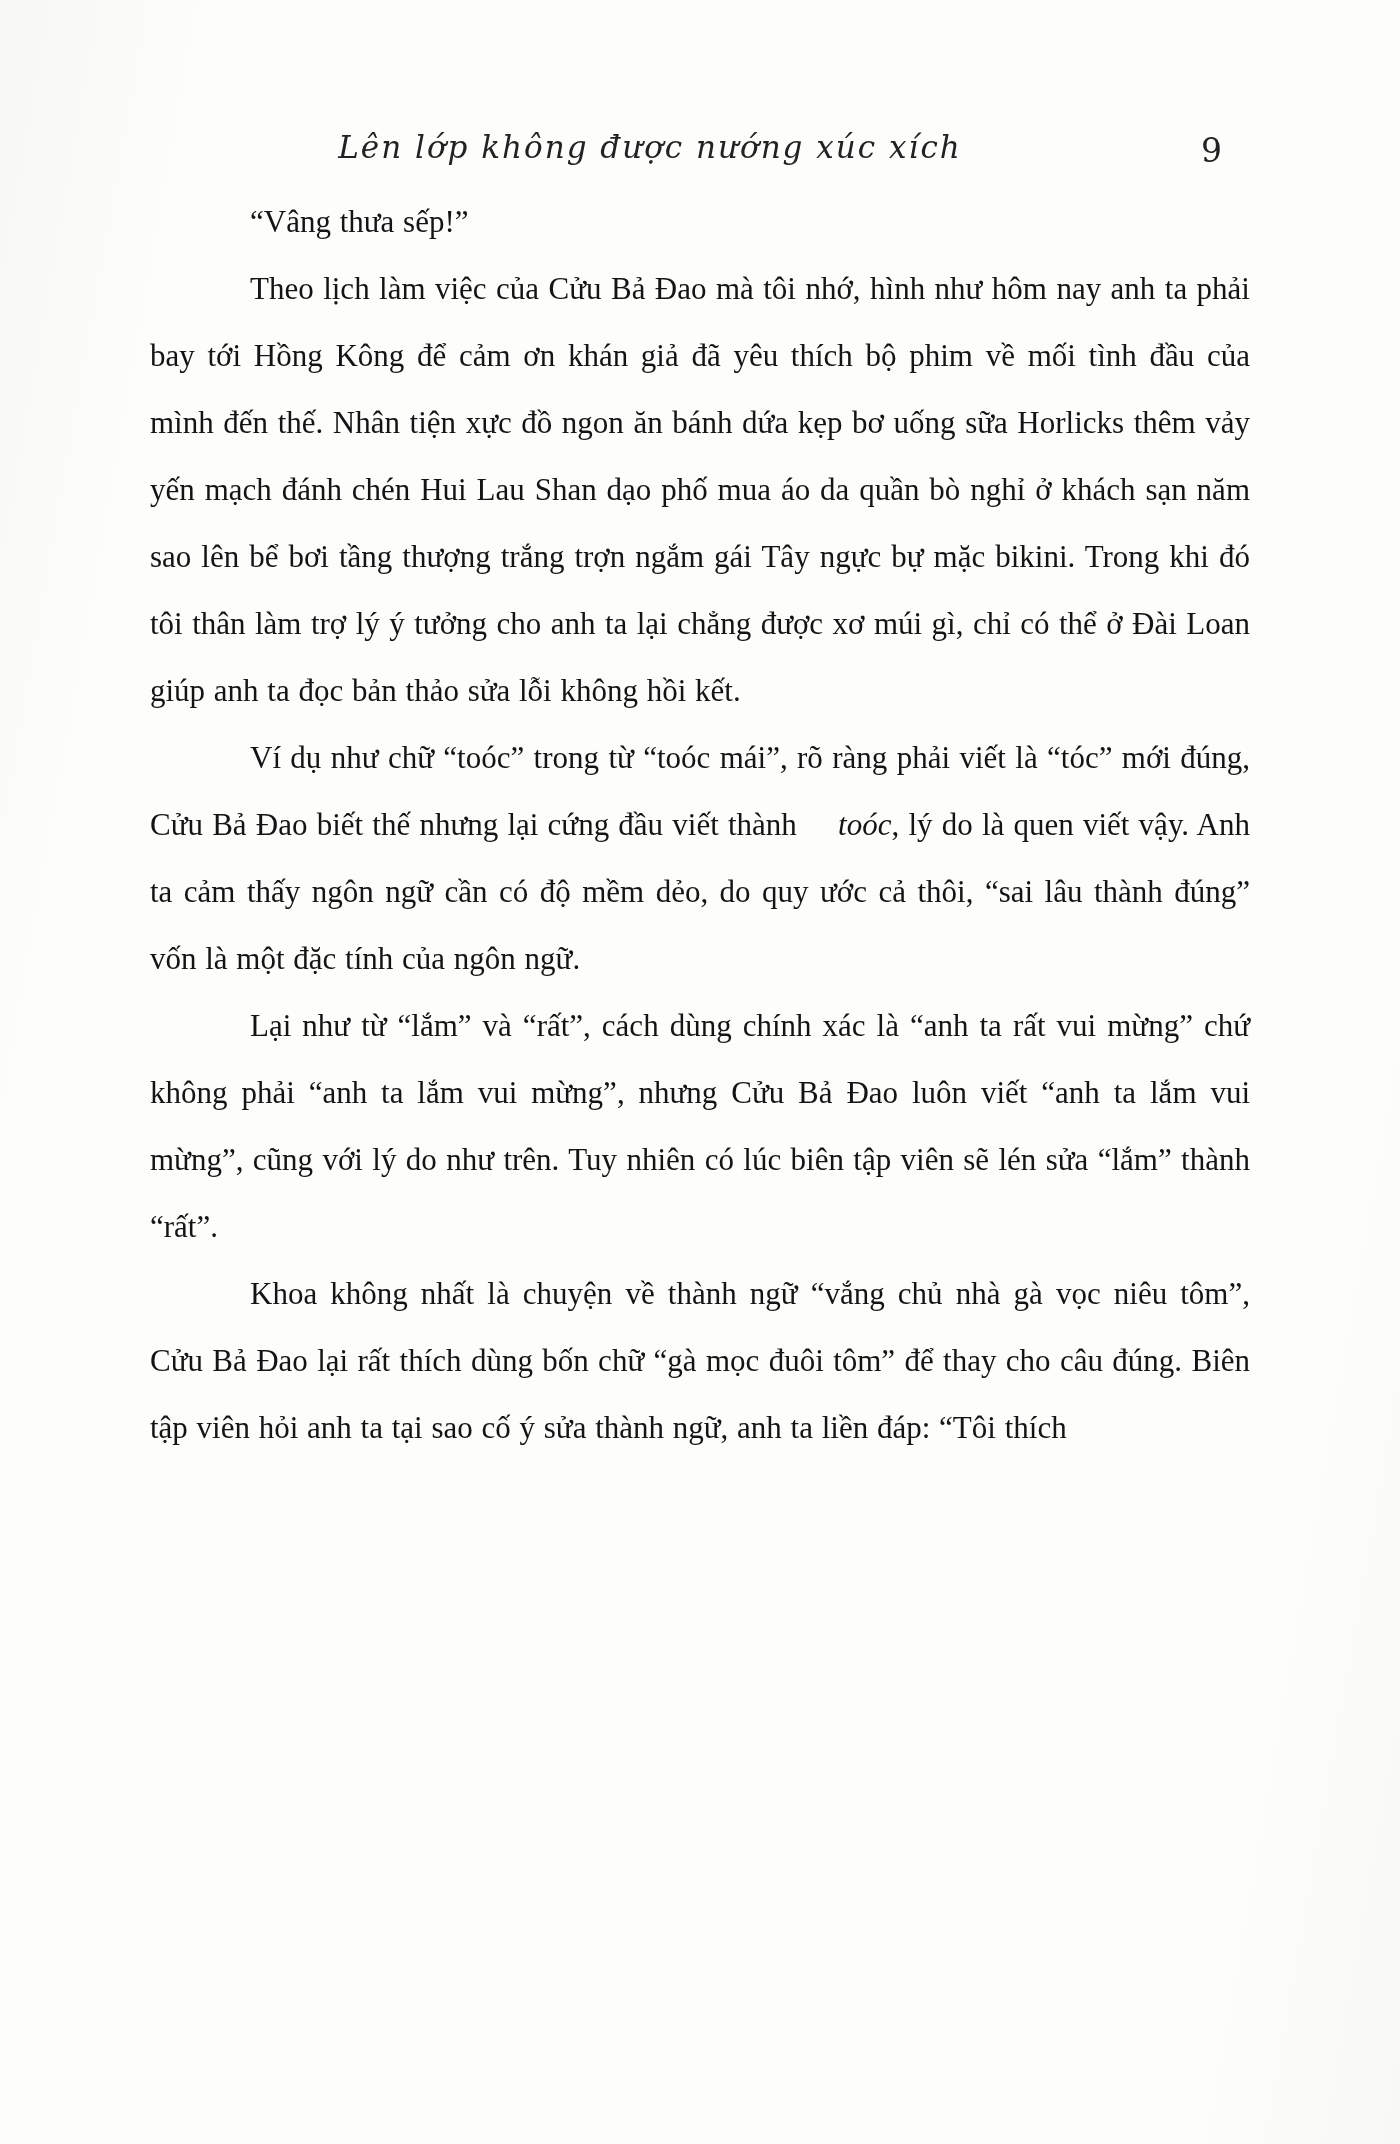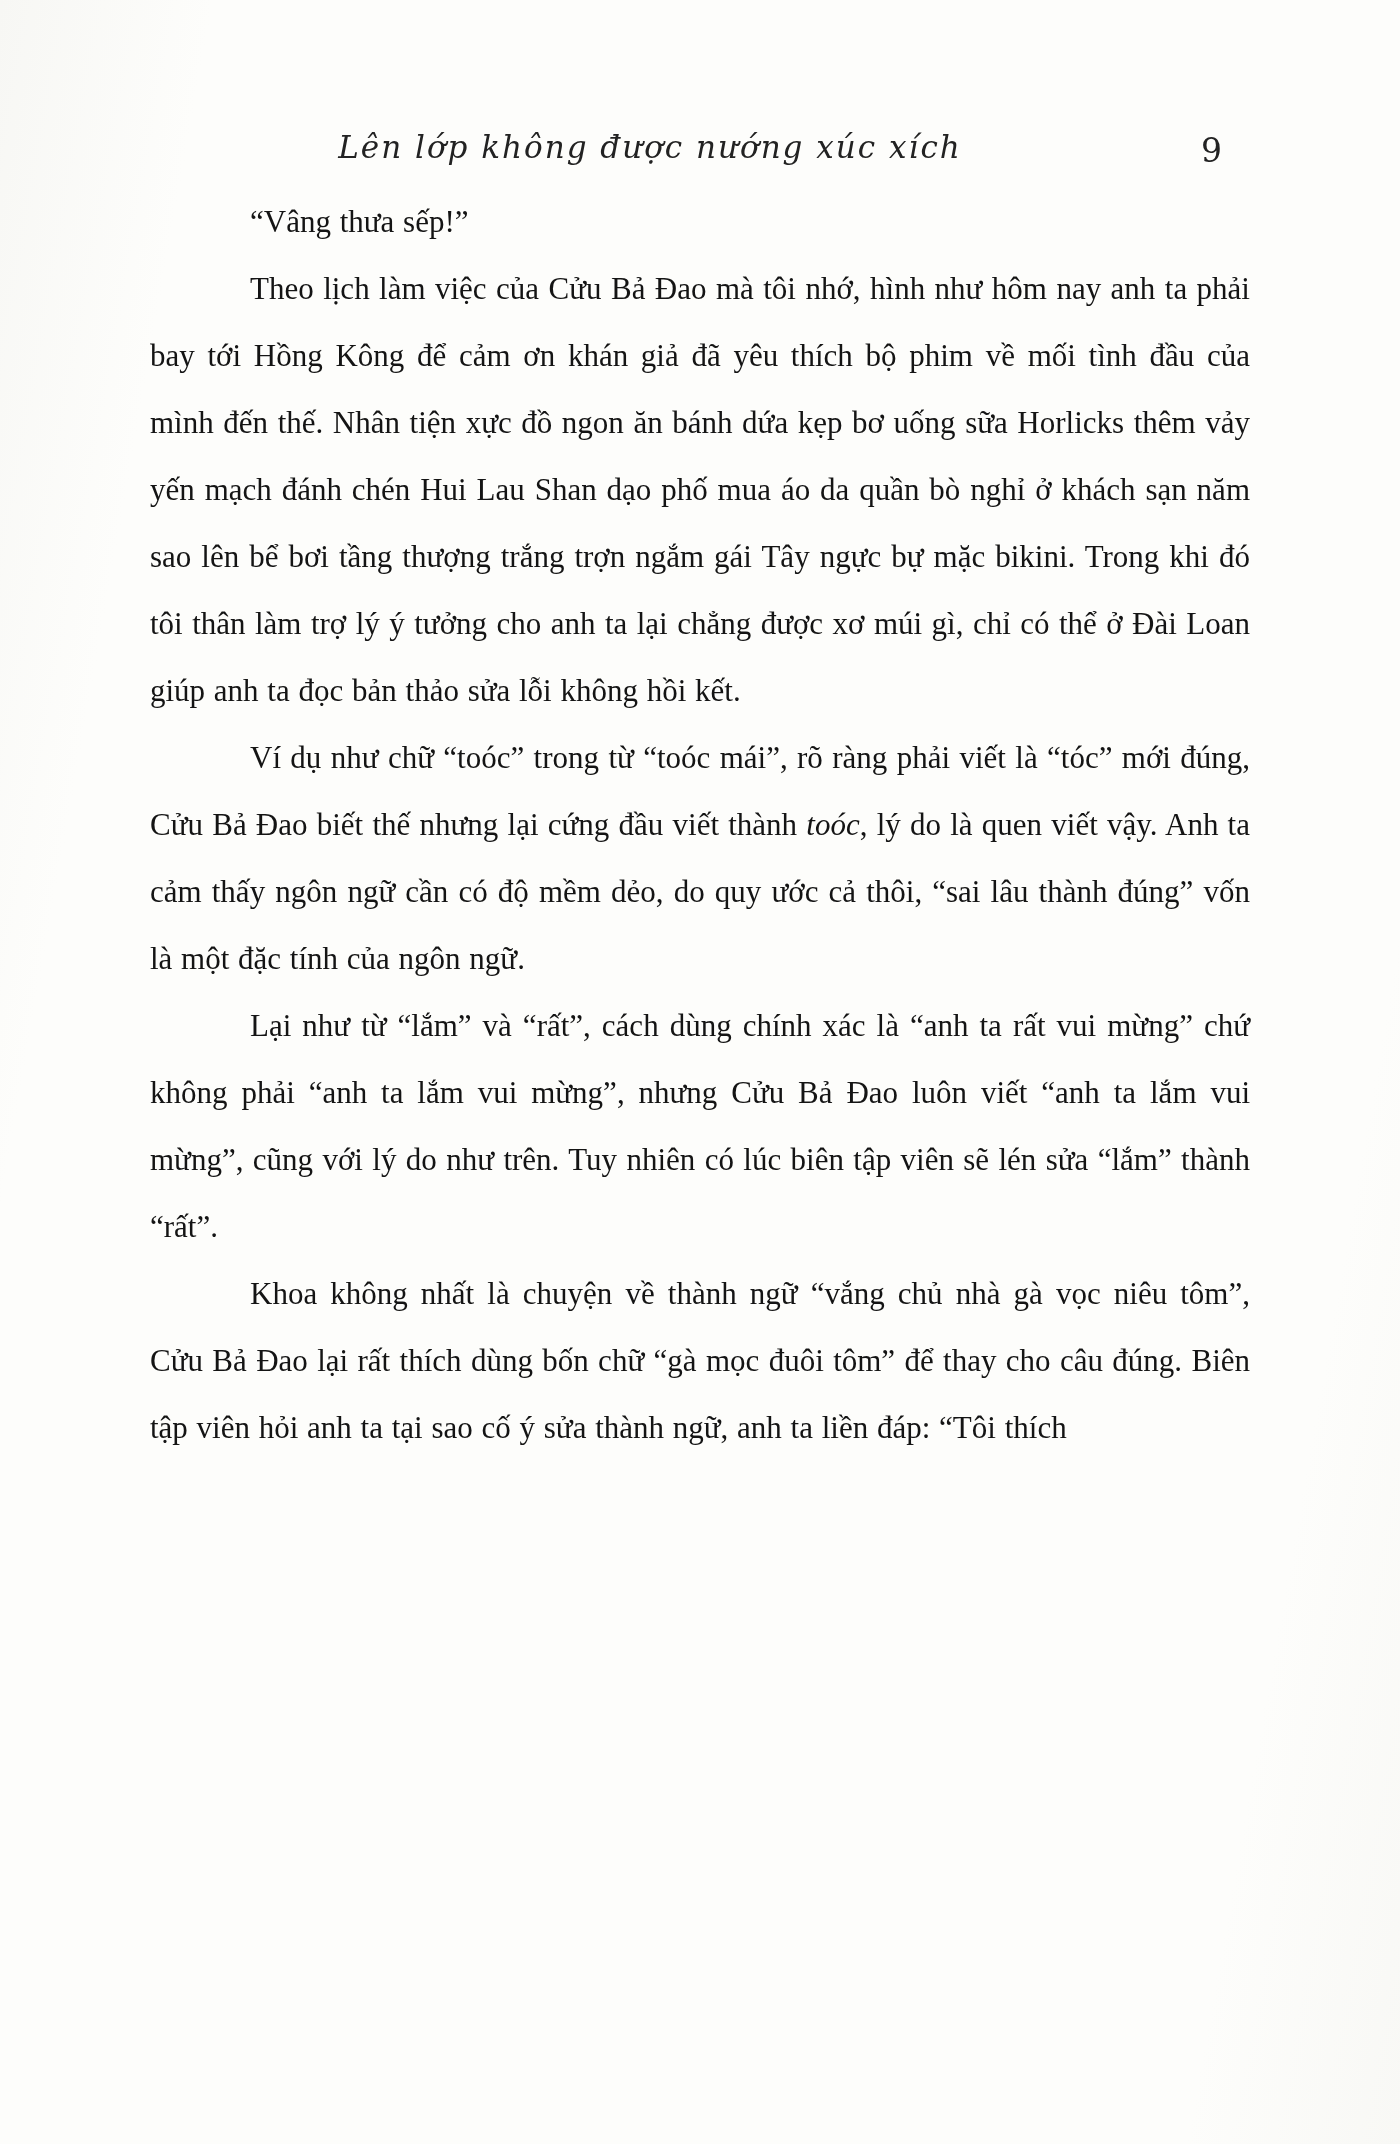--- a/index.html
+++ b/index.html
@@ -56,20 +56,21 @@
     font-family: "Liberation Serif", "DejaVu Serif", serif;
     font-size: 31px;
     line-height: 67px;
     text-align: justify;
     text-indent: 100px;
     color: #141414;
     word-spacing: 1px;
   }
   .body-text p em {
     font-style: italic;
+    margin-left: 32px;
   }
 </style>
 </head>
 <body>
 
 <div class="page">
   <div class="running-header">
     <span class="running-title">Lên lớp không được nướng xúc xích</span>
     <span class="page-number">9</span>
   </div>

